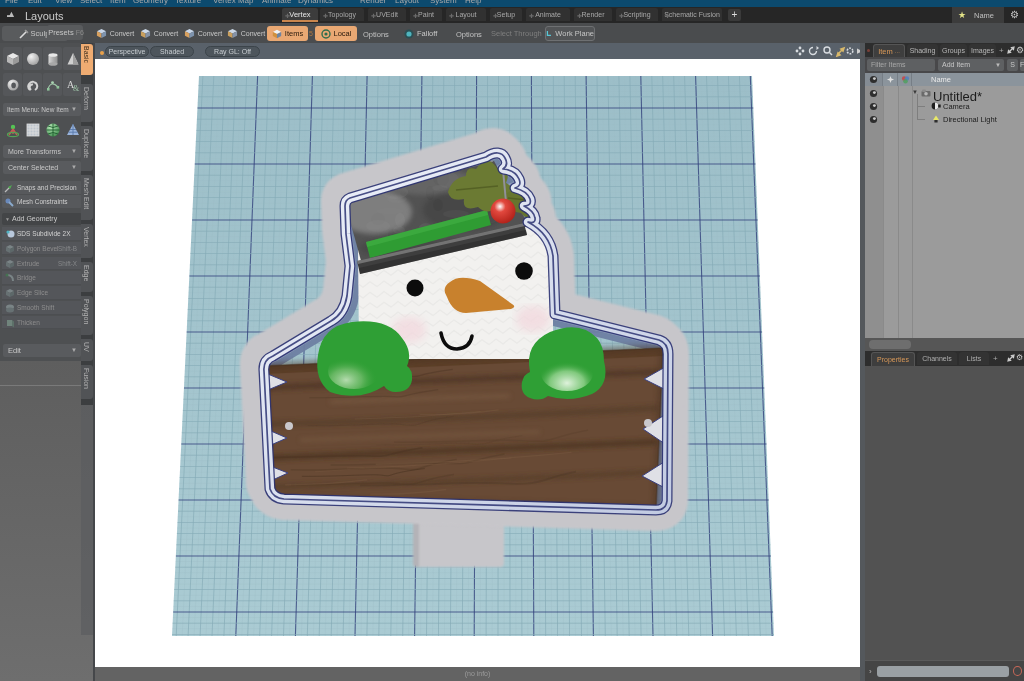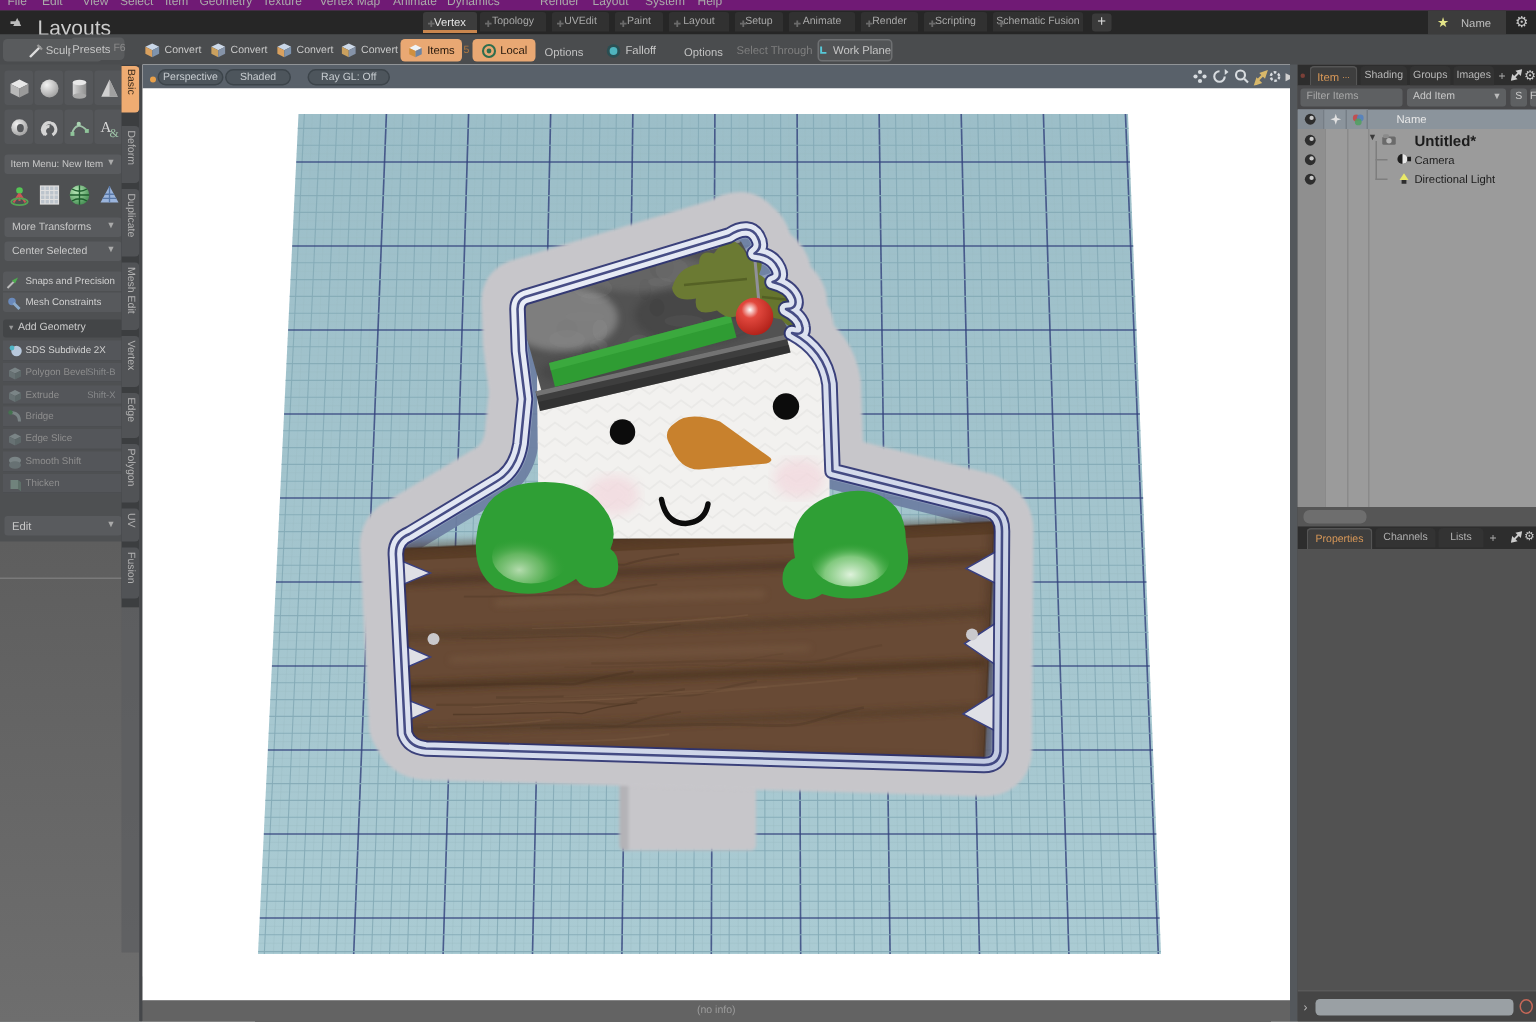--- a/index.html
+++ b/index.html
@@ -3,40 +3,40 @@
 *{margin:0;padding:0;box-sizing:border-box}
 span.ab>svg{display:block}
 body{width:1024px;height:681px;overflow:hidden;font-family:"Liberation Sans",sans-serif;background:#4c4e50}
 .ab{position:absolute}
 .btn{position:absolute;white-space:nowrap;background:#595b5d;border-radius:3px;color:#c6c6c6;font-size:7.5px;display:flex;align-items:center;justify-content:center}
 .obtn{position:absolute;white-space:nowrap;background:#e9a873;border-radius:3px;color:#26180c;font-size:7.5px;display:flex;align-items:center;justify-content:center}
 .ttxt{color:#c2c2c2;font-size:7.5px;white-space:nowrap}
 .tab2{position:absolute;white-space:nowrap;top:1px;height:13px;border-radius:3px 3px 0 0;color:#b8b8b8;font-size:7.5px;display:flex;align-items:center;justify-content:center}
 
 </style></head><body>
-<div style="position:absolute;left:0;top:0;width:1024px;height:7px;background:#701a75;overflow:hidden">
+<div style="position:absolute;left:0;top:0;width:1024px;height:7px;background:#0c4a6e;overflow:hidden">
     <span class="ab" style="left:5px;top:-4px;color:#aaaaaa;font-size:8px">File</span>
     <span class="ab" style="left:28px;top:-4px;color:#aaaaaa;font-size:8px">Edit</span>
     <span class="ab" style="left:55px;top:-4px;color:#aaaaaa;font-size:8px">View</span>
     <span class="ab" style="left:80px;top:-4px;color:#aaaaaa;font-size:8px">Select</span>
     <span class="ab" style="left:110px;top:-4px;color:#aaaaaa;font-size:8px">Item</span>
     <span class="ab" style="left:133px;top:-4px;color:#aaaaaa;font-size:8px">Geometry</span>
     <span class="ab" style="left:175px;top:-4px;color:#aaaaaa;font-size:8px">Texture</span>
     <span class="ab" style="left:213px;top:-4px;color:#aaaaaa;font-size:8px">Vertex Map</span>
     <span class="ab" style="left:262px;top:-4px;color:#aaaaaa;font-size:8px">Animate</span>
     <span class="ab" style="left:298px;top:-4px;color:#aaaaaa;font-size:8px">Dynamics</span>
     <span class="ab" style="left:360px;top:-4px;color:#aaaaaa;font-size:8px">Render</span>
     <span class="ab" style="left:395px;top:-4px;color:#aaaaaa;font-size:8px">Layout</span>
     <span class="ab" style="left:430px;top:-4px;color:#aaaaaa;font-size:8px">System</span>
     <span class="ab" style="left:465px;top:-4px;color:#aaaaaa;font-size:8px">Help</span>
   </div>
 <div style="position:absolute;left:0;top:7px;width:1024px;height:16px;background:#262626">
     <span class="ab" style="left:7px;top:2px;color:#bbb;font-size:9px">▲</span>
     <span class="ab" style="left:7px;top:5px;color:#bbb;font-size:6px">▬</span>
-    <span class="ab" style="left:25px;top:3px;color:#cccccc;font-size:14px">Layouts</span>
+    <span class="ab" style="left:25px;top:3px;color:#cccccc;font-size:11px">Layouts</span>
     <div class="ab" style="left:282px;top:1px;width:36px;height:14px;background:#3c3c3c;border-bottom:2px solid #c9864e;border-radius:2px 2px 0 0;color:#e8e8e8;font-size:7.5px;text-align:center;line-height:13px">Vertex</div>
     <span class="ab" style="left:285px;top:5px;color:#6a6a6a;font-size:6px">✚</span>
     <div class="ab" style="left:320px;top:1px;width:44px;height:13px;background:#313131;border-radius:2px 2px 0 0;color:#a8a8a8;font-size:7px;text-align:center;line-height:13px">Topology</div>
     <span class="ab" style="left:323px;top:5px;color:#6a6a6a;font-size:6px">✚</span>
     <div class="ab" style="left:368px;top:1px;width:38px;height:13px;background:#313131;border-radius:2px 2px 0 0;color:#a8a8a8;font-size:7px;text-align:center;line-height:13px">UVEdit</div>
     <span class="ab" style="left:371px;top:5px;color:#6a6a6a;font-size:6px">✚</span>
     <div class="ab" style="left:410px;top:1px;width:32px;height:13px;background:#313131;border-radius:2px 2px 0 0;color:#a8a8a8;font-size:7px;text-align:center;line-height:13px">Paint</div>
     <span class="ab" style="left:413px;top:5px;color:#6a6a6a;font-size:6px">✚</span>
     <div class="ab" style="left:446px;top:1px;width:40px;height:13px;background:#313131;border-radius:2px 2px 0 0;color:#a8a8a8;font-size:7px;text-align:center;line-height:13px">Layout</div>
     <span class="ab" style="left:449px;top:5px;color:#6a6a6a;font-size:6px">✚</span>
@@ -778,21 +778,21 @@
       </svg>
     </span>
     <span class="ab" style="left:47px;top:46px;color:#3a3a3a;font-size:6px">▼</span>
     <span class="ab" style="left:56px;top:46px">
       <svg width="10" height="8" viewBox="0 0 10 8">
         <rect x="0.5" y="2" width="9" height="5.5" rx="1" fill="#6a6a6a"></rect>
         <rect x="1" y="0.5" width="4" height="2.5" rx="1" fill="#8a8a8a"></rect>
         <circle cx="5" cy="4.8" r="1.8" fill="#b8b8b8"></circle>
       </svg>
     </span>
-    <span class="ab" style="left:78px;top:46px;color:#1c1c1c;font-size:10px;font-weight:bold">Untitled*</span>
+    <span class="ab" style="left:68px;top:46px;color:#1c1c1c;font-size:13px;font-weight:normal">Untitled*</span>
     <span class="ab" style="left:4px;top:59px">
       <svg width="9" height="9" viewBox="0 0 10 10">
         <circle cx="5" cy="5" r="4" fill="#2e2e2e"></circle>
         <circle cx="6" cy="4" r="1.6" fill="#cacaca"></circle>
       </svg>
     </span>
     <div class="ab" style="left:52px;top:51px;width:1px;height:13px;background:#7e7e7e"></div>
     <div class="ab" style="left:52px;top:63px;width:8px;height:1px;background:#7e7e7e"></div>
     <span class="ab" style="left:66px;top:59px">
       <svg width="10" height="8" viewBox="0 0 10 8">

